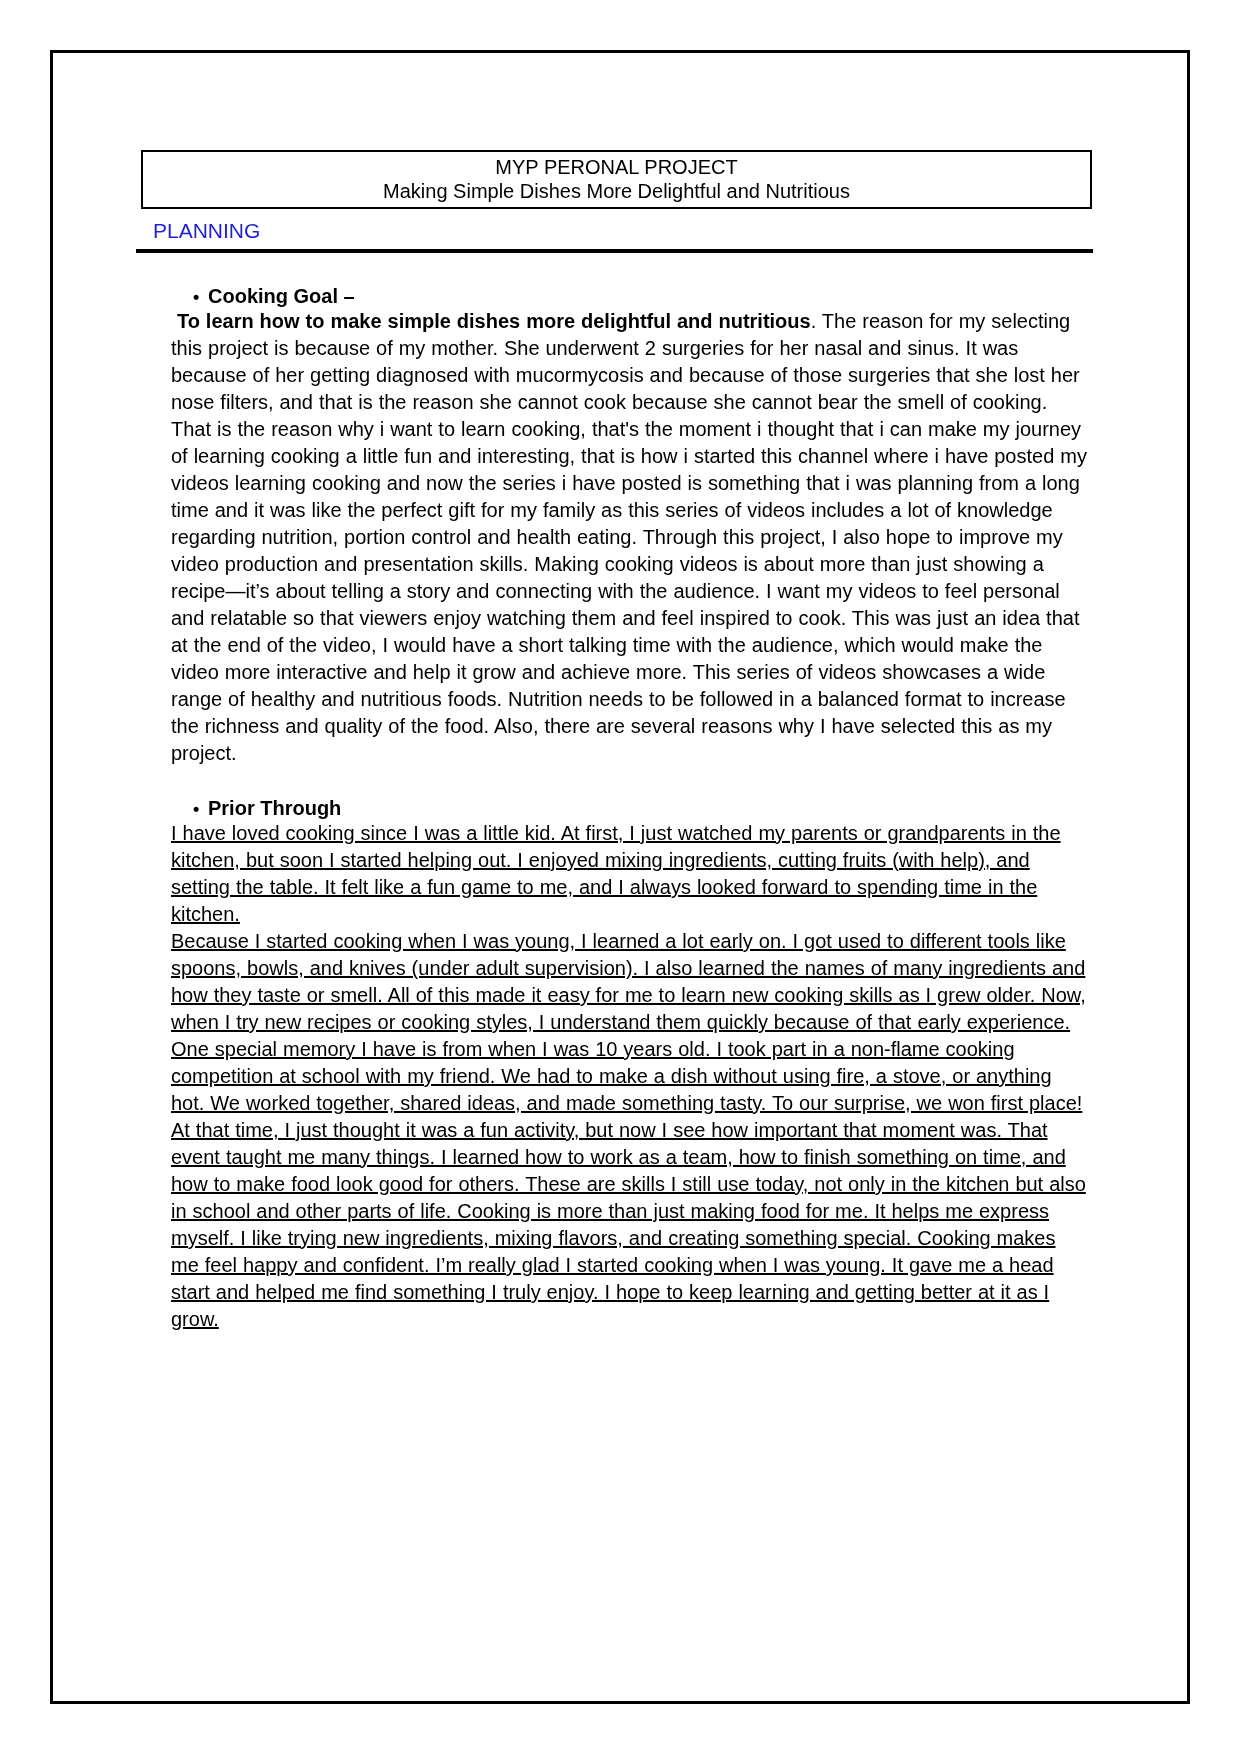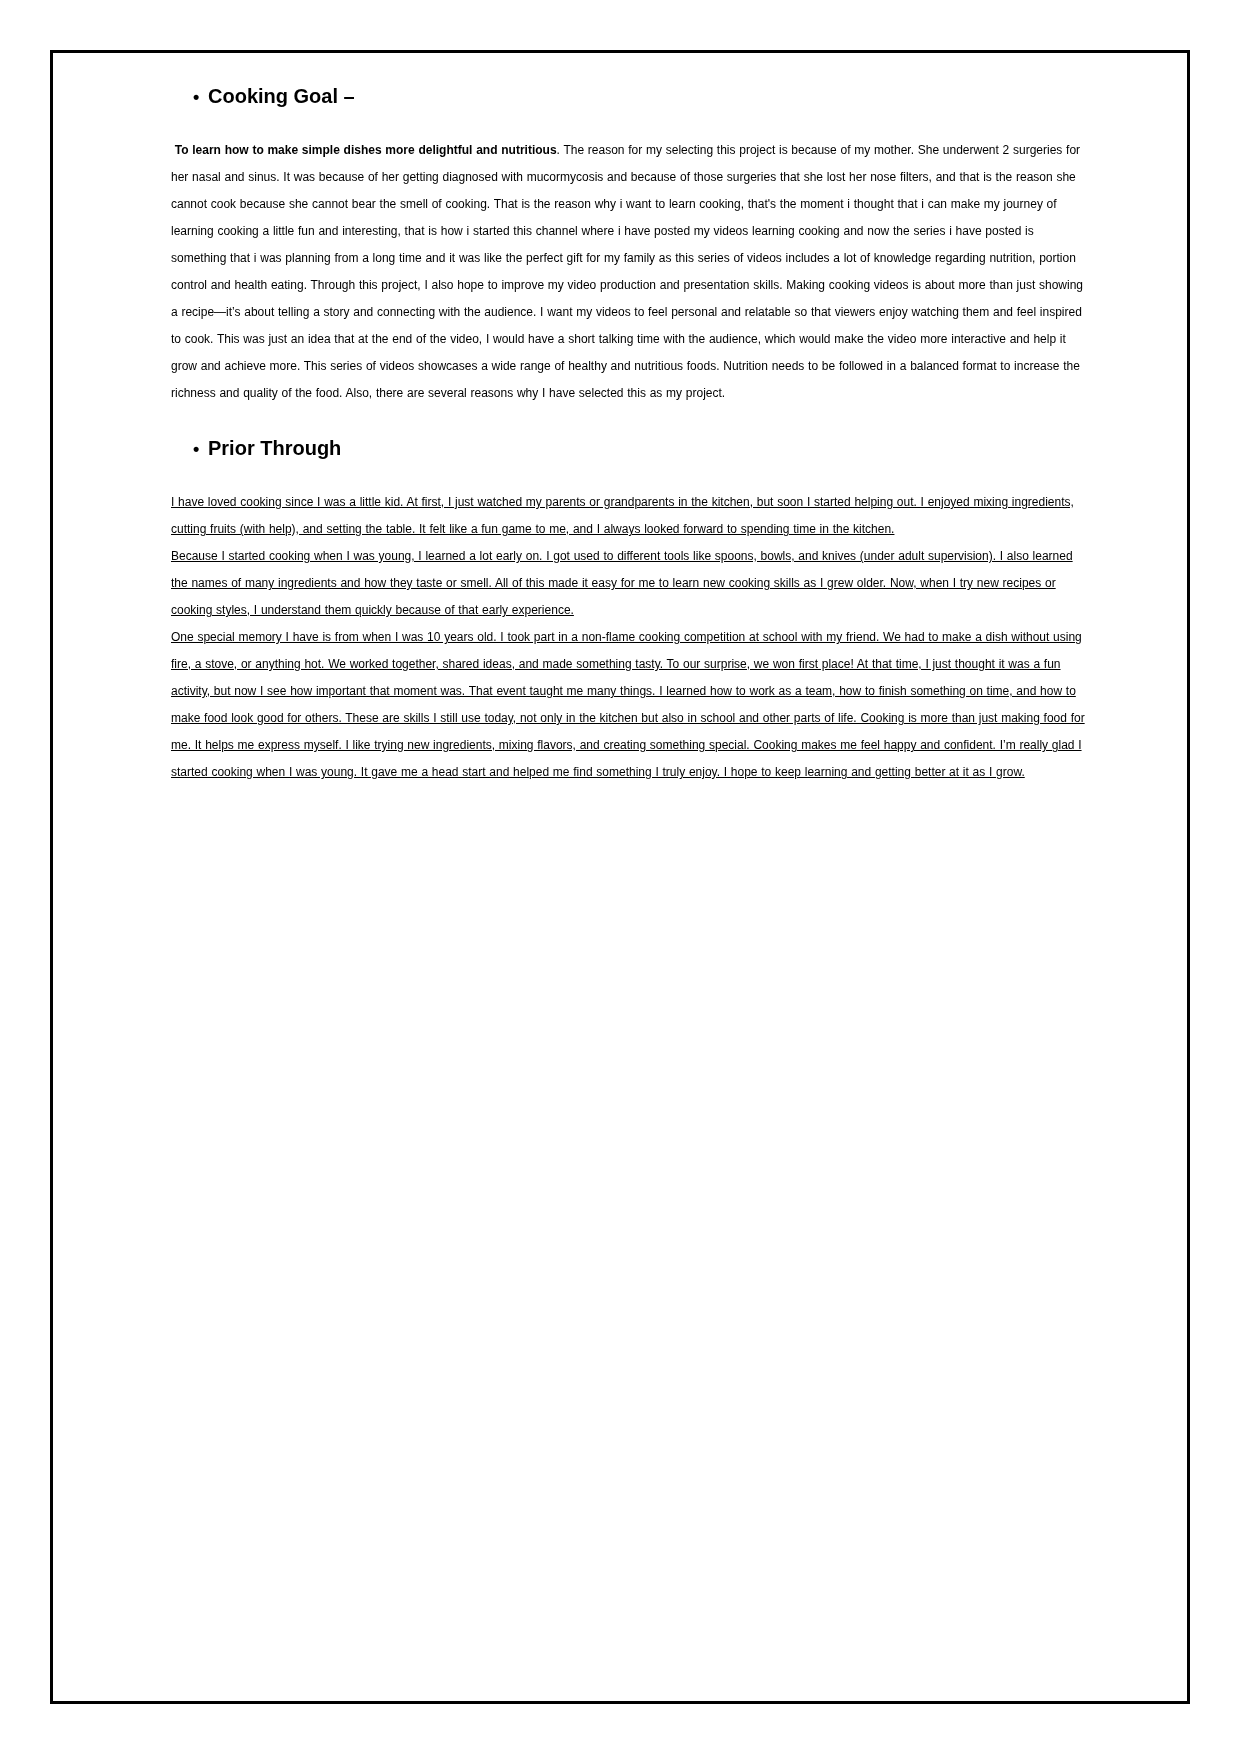--- a/index.html
+++ b/index.html
@@ -52,35 +52,41 @@
     line-height: 22px;
   }
   .bullet-item .marker {
     width: 37px;
     padding-left: 22px;
     font-size: 18px;
   }
   .bullet-1 { margin-top: 32px; }
   .bullet-2 { margin-top: 30px; }
   .para {
-    font-size: 12px;
+    font-size: 20px;
     line-height: 27px;
-    margin-top: 29px;
     text-align: left;
     word-spacing: 0.4px;
   }
   .para .lead-bold { font-weight: bold; }
   .sub-para { white-space: pre-line; text-decoration: underline; }
 </style>
 </head>
 <body>
 
 <div class="sheet">
 
+  <div class="title-box">
+    <div>MYP PERONAL PROJECT</div>
+    <div>Making Simple Dishes More Delightful and Nutritious</div>
+  </div>
 
+  <div class="section-heading-wrap">
+    <span class="section-heading">PLANNING</span>
+  </div>
 
   <div class="content">
 
     <div class="bullet-item bullet-1">
       <span class="marker">•</span>
       <span>Cooking Goal –</span>
     </div>
 
     <div class="para"><span class="lead-bold">&nbsp;To learn how to make simple dishes more delightful and nutritious</span><span>. The reason for my selecting this project is because of my mother. She underwent 2 surgeries for her nasal and sinus. It was because of her getting diagnosed with mucormycosis and because of those surgeries that she lost her nose filters, and that is the reason she cannot cook because she cannot bear the smell of cooking. That is the reason why i want to learn cooking, that's the moment i thought that i can make my journey of learning cooking a little fun and interesting, that is how i started this channel where i have posted my videos learning cooking and now the series i have posted is something that i was planning from a long time and it was like the perfect gift for my family as this series of videos includes a lot of knowledge regarding nutrition, portion control and health eating. Through this project, I also hope to improve my video production and presentation skills. Making cooking videos is about more than just showing a recipe—it’s about telling a story and connecting with the audience. I want my videos to feel personal and relatable so that viewers enjoy watching them and feel inspired to cook. This was just an idea that at the end of the video, I would have a short talking time with the audience, which would make the video more interactive and help it grow and achieve more. This series of videos showcases a wide range of healthy and nutritious foods. Nutrition needs to be followed in a balanced format to increase the richness and quality of the food. Also, there are several reasons why I have selected this as my project.</span></div>
 

